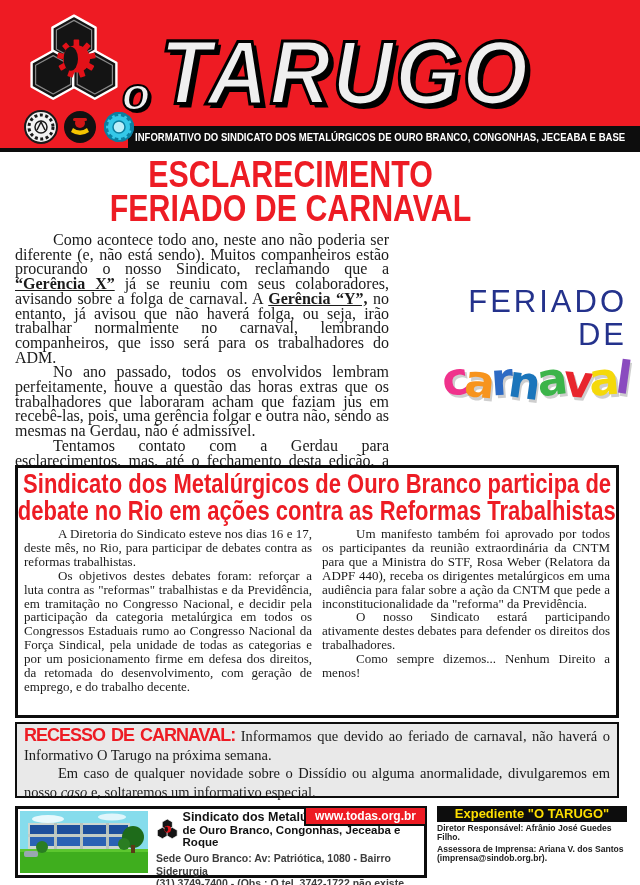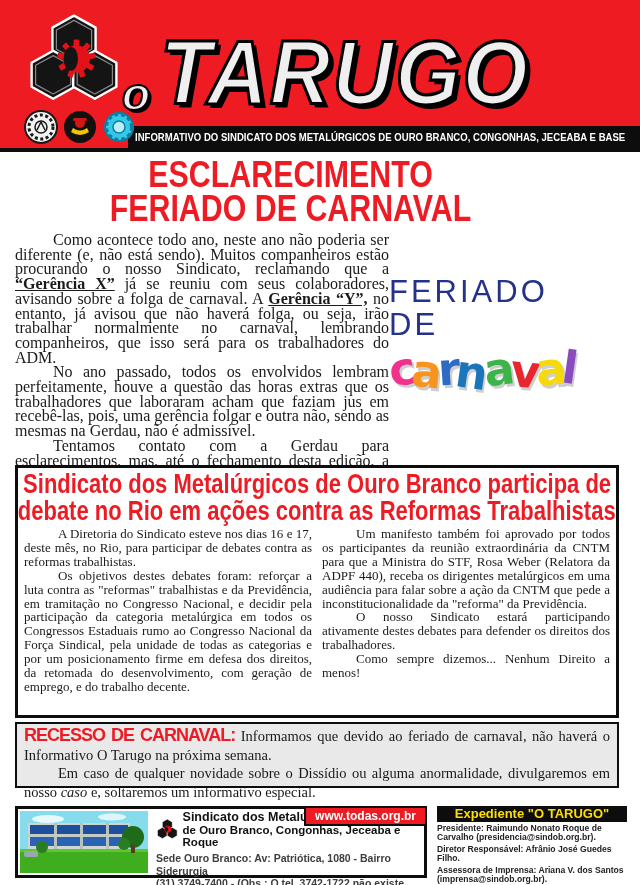--- a/index.html
+++ b/index.html
@@ -32,21 +32,21 @@
   .headline .hline{display:flex;justify-content:center;}
   .headline .hline span{display:inline-block;white-space:nowrap;
      font-family:"Liberation Sans",sans-serif;font-weight:bold;font-size:33px;line-height:34px;
      color:#ed1c24;transform:scale(0.92,1.12);}
 
   
   .article1{position:absolute;top:233px;left:15px;width:612px;height:228px;}
   .a1-text{width:374px;font-size:16px;line-height:14.7px;text-align:justify;}
   .a1-text p{margin:0;text-indent:38px;}
   .bu{font-weight:bold;text-decoration:underline;}
-  .carnaval-graphic{position:absolute;right:0;top:42px;width:238px;text-align:left;}
+  .carnaval-graphic{position:absolute;right:0;top:52px;width:238px;text-align:right;}
   .feriado-line{font-family:"Liberation Sans",sans-serif;color:#24328c;
                 font-size:31px;line-height:33px;letter-spacing:3px;font-weight:normal;}
   .carnaval-word{margin-top:4px;font-family:"DejaVu Sans",sans-serif;font-weight:bold;
                  font-size:45px;line-height:50px;letter-spacing:-4px;white-space:nowrap;}
   .carnaval-word span{display:inline-block;text-shadow:2px 3px 0 rgba(60,60,60,0.25);}
   .carnaval-word span:nth-child(1){transform:rotate(-8deg);}
   .carnaval-word span:nth-child(2){transform:rotate(6deg) translateY(2px);}
   .carnaval-word span:nth-child(3){transform:rotate(-4deg);}
   .carnaval-word span:nth-child(4){transform:rotate(8deg) translateY(3px);}
   .carnaval-word span:nth-child(5){transform:rotate(-7deg);}
@@ -60,21 +60,21 @@
   .a2-title{padding-top:2px;}
   .a2-title .hline{display:flex;justify-content:center;}
   .a2-title .hline span{display:inline-block;white-space:nowrap;
      font-family:"Liberation Sans",sans-serif;font-weight:bold;font-size:25px;line-height:27px;
      color:#ed1c24;transform:scale(0.88,1.12);}
   .a2-cols{display:flex;gap:10px;padding:3px 6px 0 6px;}
   .a2-col{width:50%;font-size:13px;line-height:13.9px;text-align:justify;}
   .a2-col p{margin:0;text-indent:34px;}
 
   
-  .recesso{position:absolute;top:722px;left:15px;width:604px;height:66px;
+  .recesso{position:absolute;top:722px;left:15px;width:604px;height:76px;
            background:#e9e9e9;border:2px solid #0d0d0d;box-sizing:border-box;
            padding:2px 7px;font-size:14.5px;line-height:18.5px;text-align:justify;}
   .recesso p{margin:0;}
   .recesso .ind{text-indent:34px;}
   .recesso-label{font-family:"Liberation Sans",sans-serif;font-weight:bold;color:#ed1c24;
                  font-size:18px;letter-spacing:-1px;}
 
   
   .f-left{position:absolute;top:806px;left:15px;width:412px;height:72px;
           border:3px solid #0d0d0d;box-sizing:border-box;background:#fff;display:flex;}
@@ -249,19 +249,18 @@
       <div class="f-addr">
         <div>Sede Ouro Branco: Av: Patriótica, 1080 - Bairro Siderurgia</div>
         <div>(31) 3749-7400 - (Obs.: O tel. 3742-1722 não existe mais)</div>
       </div>
     </div>
     <div class="website">www.todas.org.br</div>
   </div>
 
   <div class="f-right">
     <div class="exp-title">Expediente "O TARUGO"</div>
-    <p class="exp-line">Presidente: Raimundo Nonato Roque de Carvalho (presidencia@sindob.org.br).</p>
     <p class="exp-line">Diretor Responsável: Afrânio José Guedes Filho.</p>
     <p class="exp-line">Assessora de Imprensa: Ariana V. dos Santos (imprensa@sindob.org.br).</p>
 
   </div>
 
 </div>
 
 </body></html>

